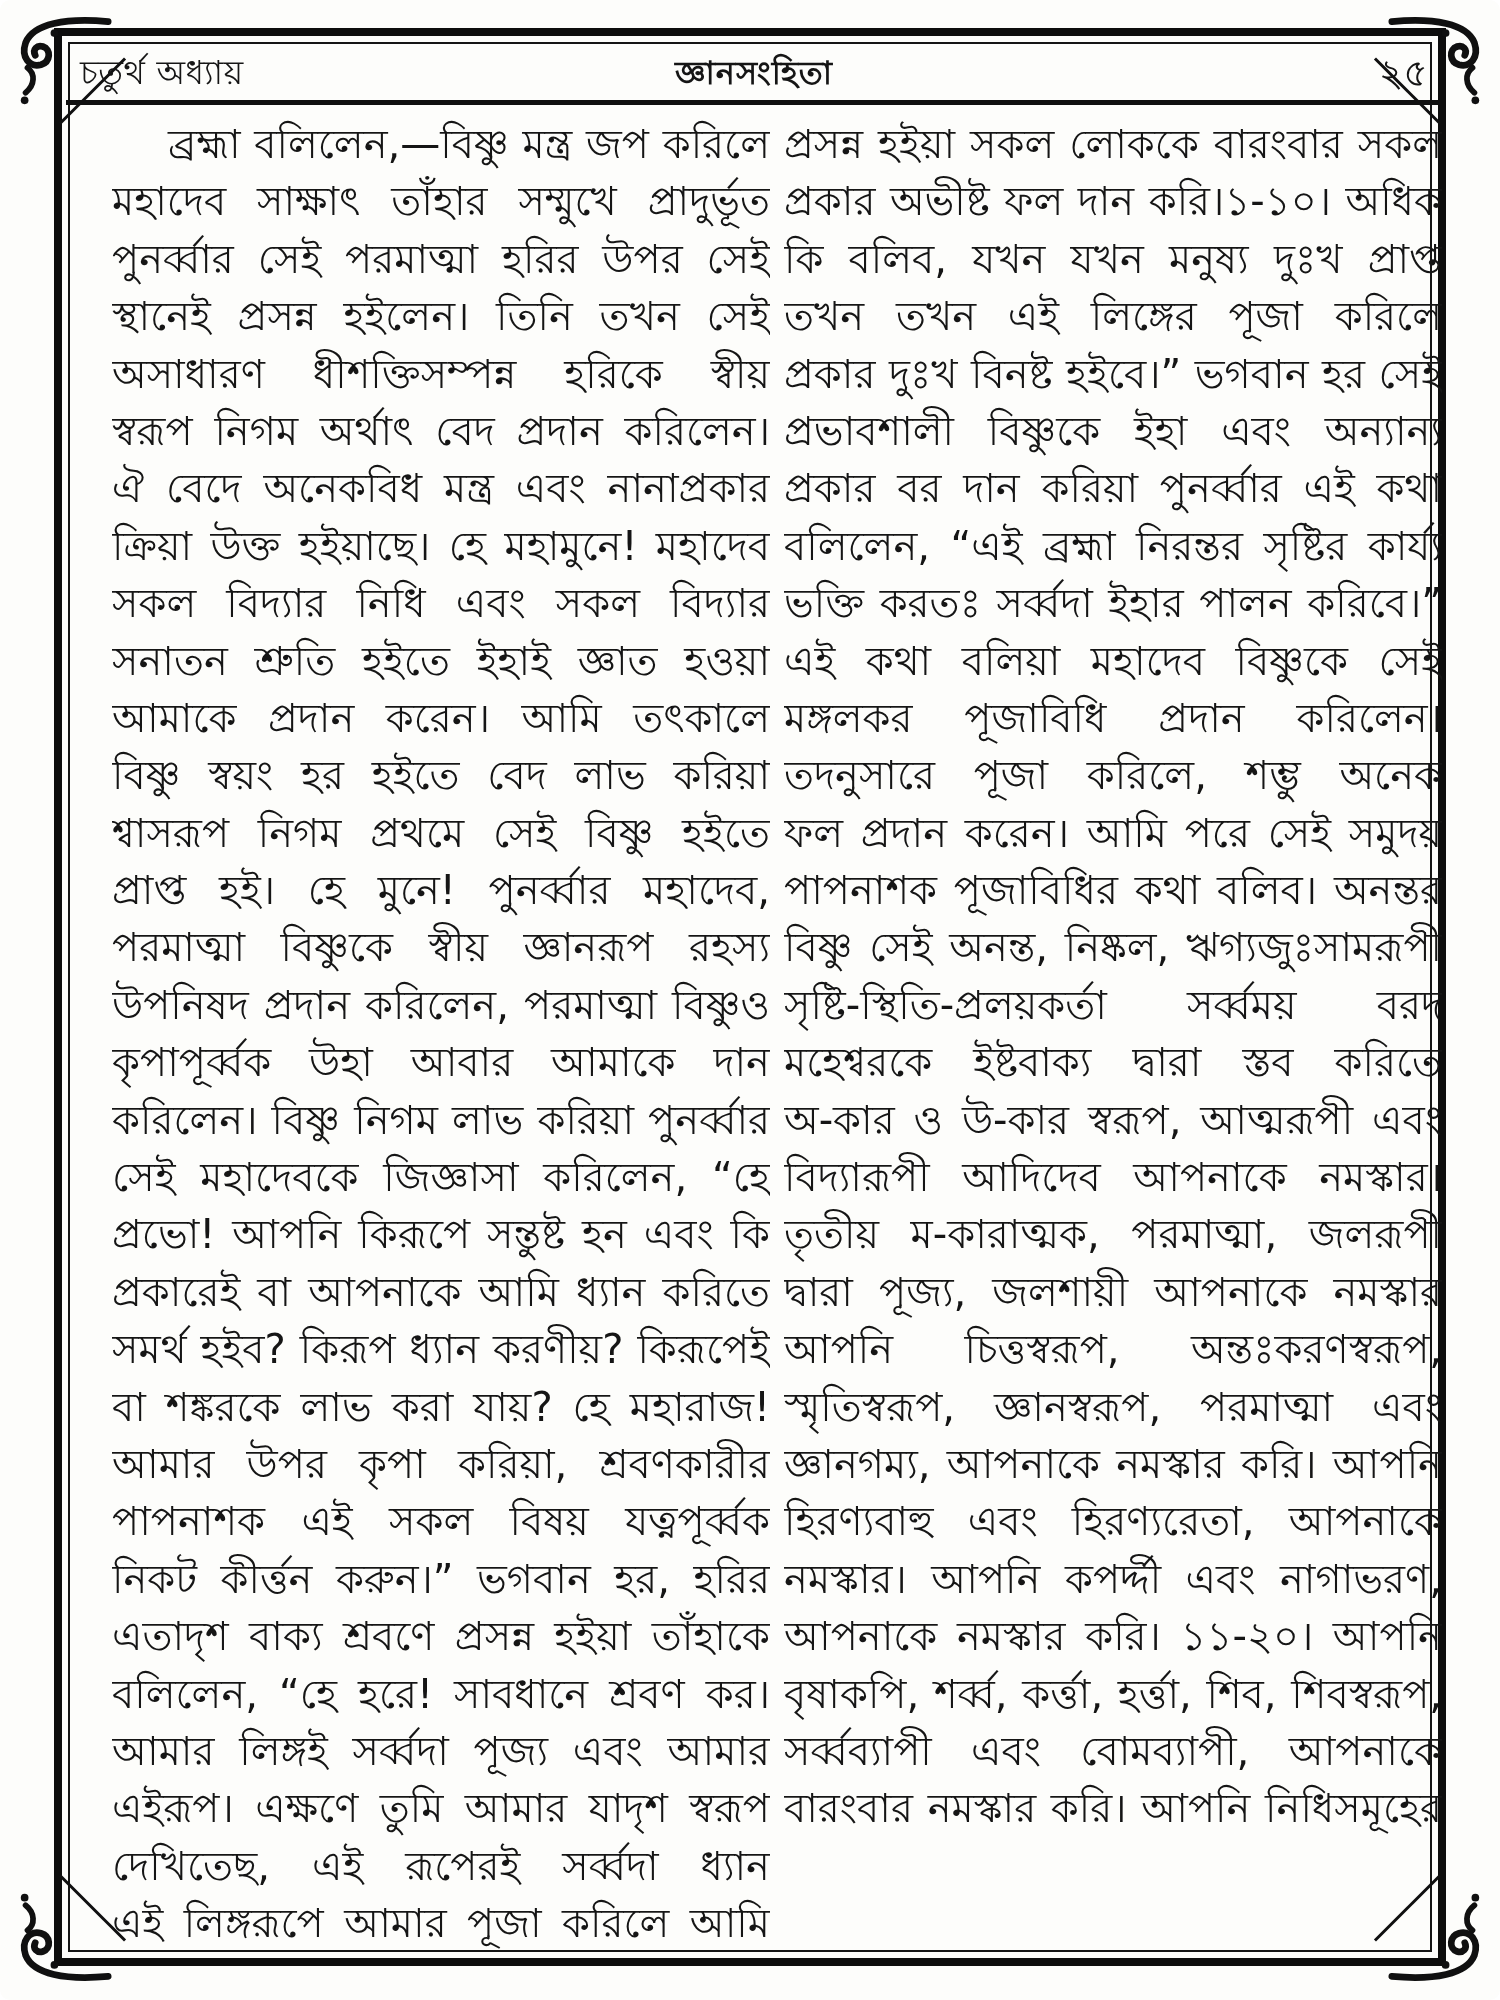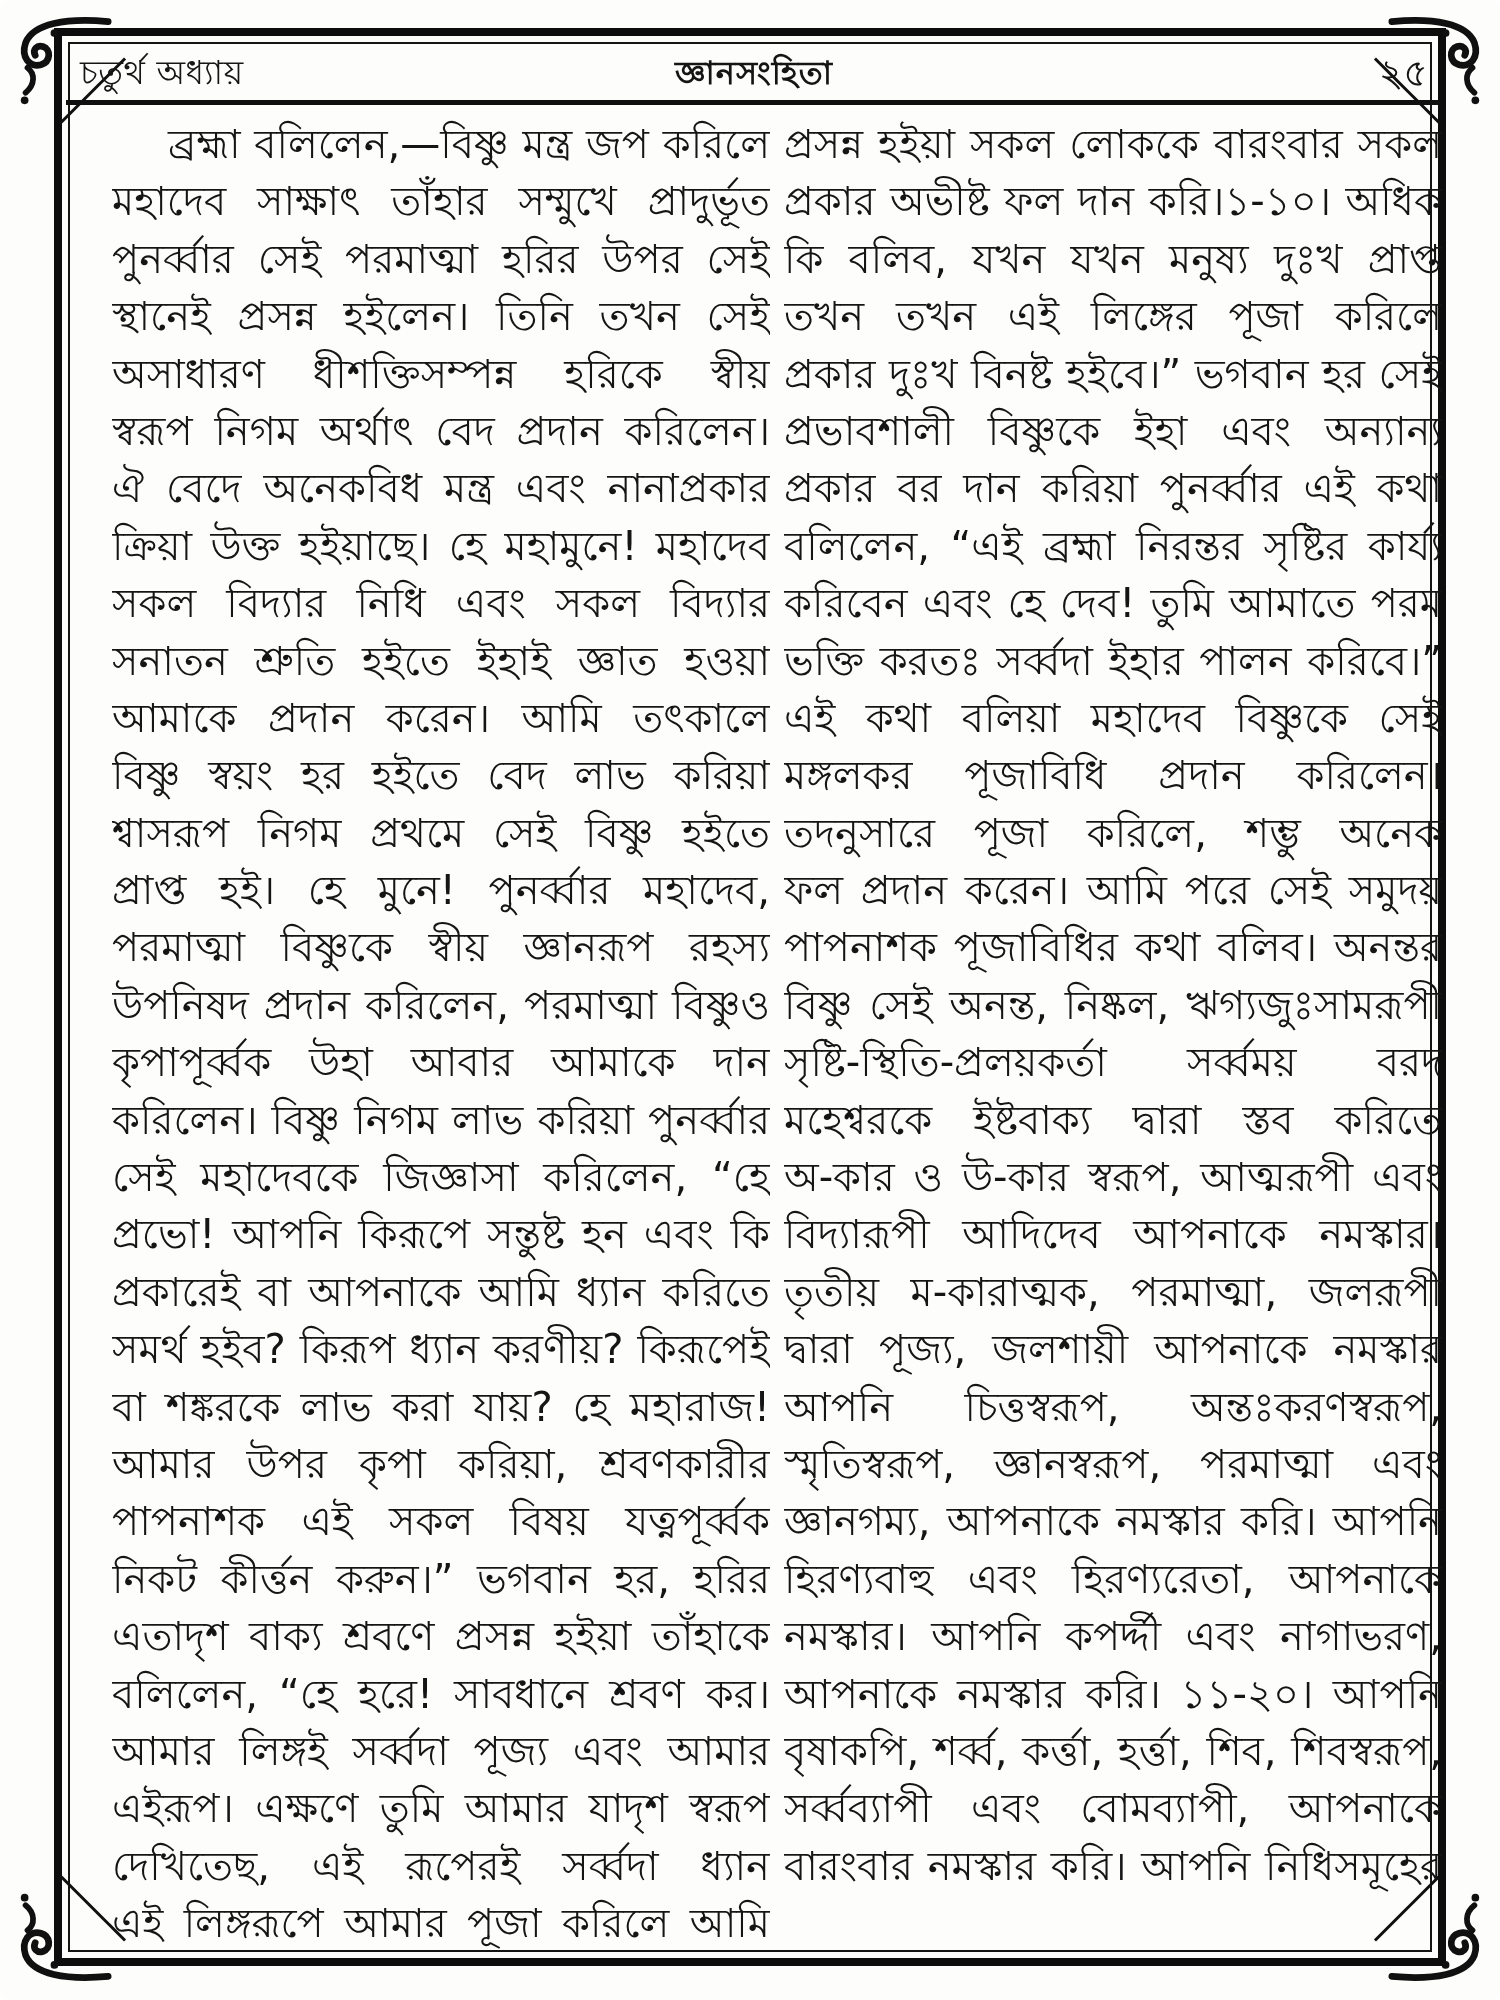--- a/index.html
+++ b/index.html
@@ -155,21 +155,20 @@
       </div>
     <div class="column column-right">
         <div class="text-line">প্রসন্ন হইয়া সকল লোককে বারংবার সকল</div>
         <div class="text-line">প্রকার অভীষ্ট ফল দান করি।১-১০। অধিক</div>
         <div class="text-line">কি বলিব, যখন যখন মনুষ্য দুঃখ প্রাপ্ত হইবে,</div>
         <div class="text-line">তখন তখন এই লিঙ্গের পূজা করিলে সকল</div>
         <div class="text-line">প্রকার দুঃখ বিনষ্ট হইবে।” ভগবান হর সেই</div>
         <div class="text-line">প্রভাবশালী বিষ্ণুকে ইহা এবং অন্যান্য অনেক</div>
         <div class="text-line">প্রকার বর দান করিয়া পুনর্ব্বার এই কথা</div>
         <div class="text-line">বলিলেন, “এই ব্রহ্মা নিরন্তর সৃষ্টির কার্য্য</div>
-        <div class="text-line">করিবেন এবং হে দেব! তুমি আমাতে পরম</div>
         <div class="text-line">ভক্তি করতঃ সর্ব্বদা ইহার পালন করিবে।”</div>
         <div class="text-line">এই কথা বলিয়া মহাদেব বিষ্ণুকে সেই</div>
         <div class="text-line">মঙ্গলকর পূজাবিধি প্রদান করিলেন।</div>
         <div class="text-line">তদনুসারে পূজা করিলে, শম্ভু অনেক প্রকার</div>
         <div class="text-line">ফল প্রদান করেন। আমি পরে সেই সমুদয়</div>
         <div class="text-line">পাপনাশক পূজাবিধির কথা বলিব। অনন্তর</div>
         <div class="text-line">বিষ্ণু সেই অনন্ত, নিষ্কল, ঋগ্যজুঃসামরূপী</div>
         <div class="text-line">সৃষ্টি-স্থিতি-প্রলয়কর্তা সর্ব্বময় বরদ পরমেশ্বর</div>
         <div class="text-line">মহেশ্বরকে ইষ্টবাক্য দ্বারা স্তব করিতে</div>
         <div class="text-line">অ-কার ও উ-কার স্বরূপ, আত্মরূপী এবং</div>

